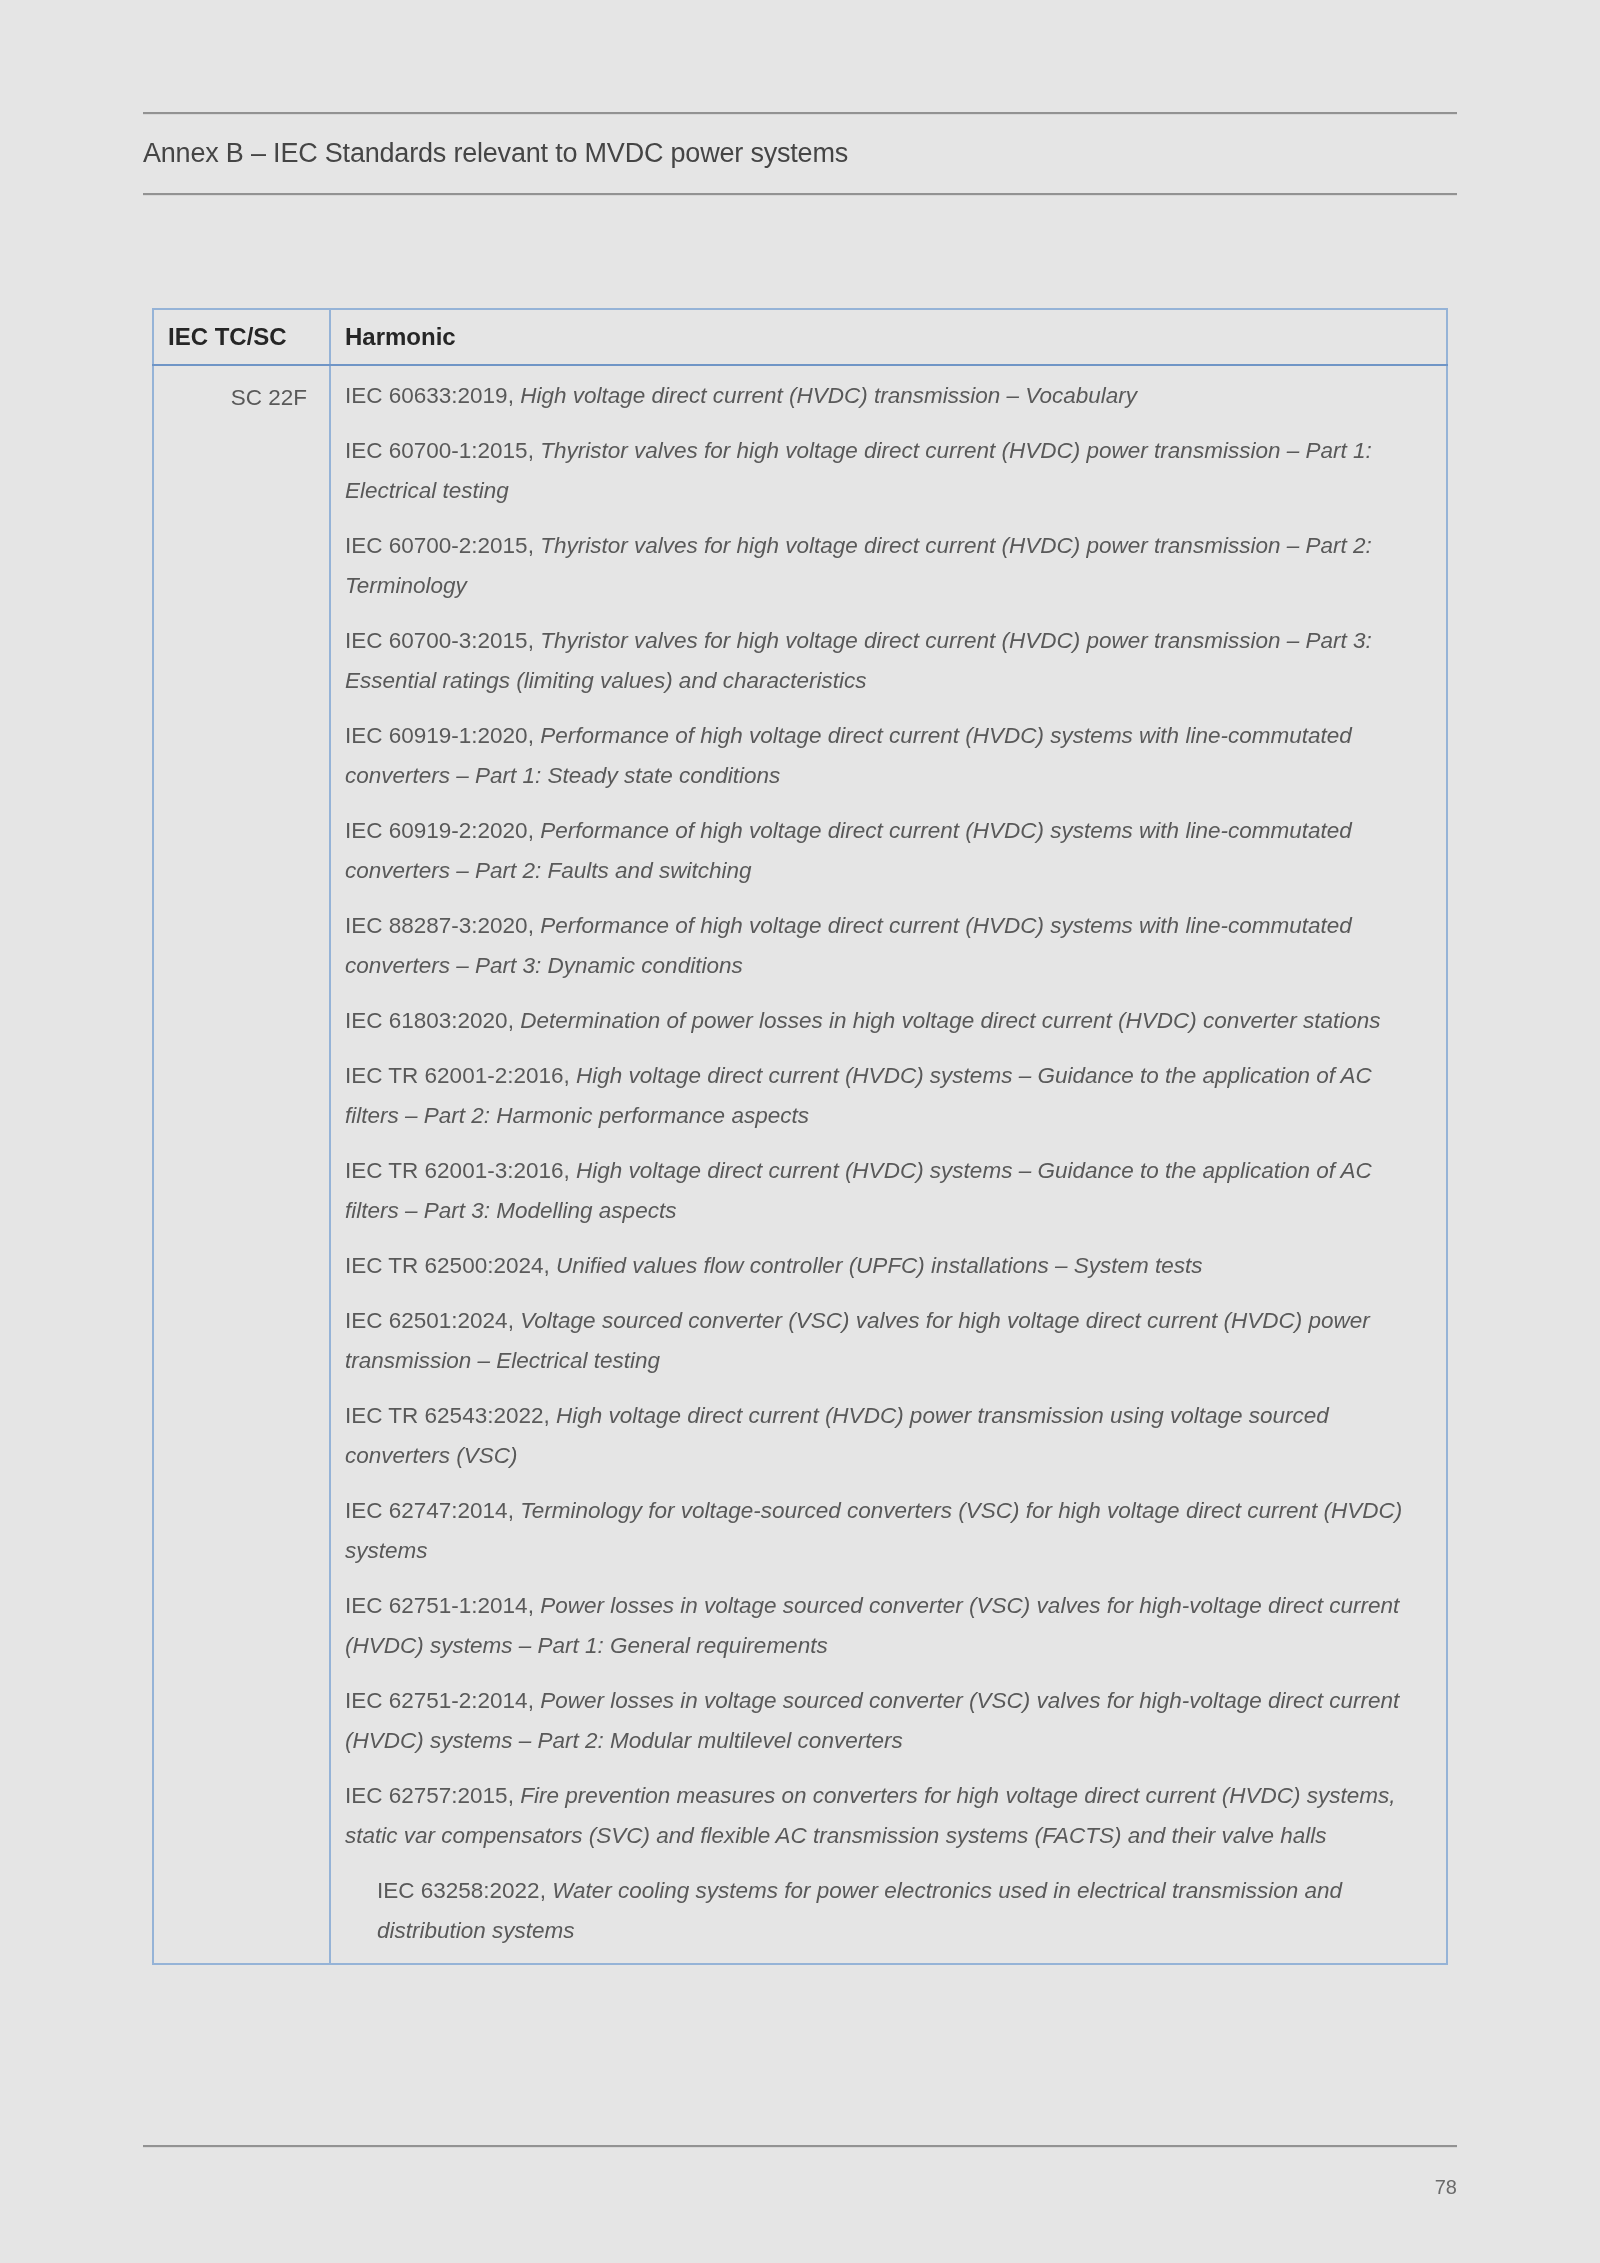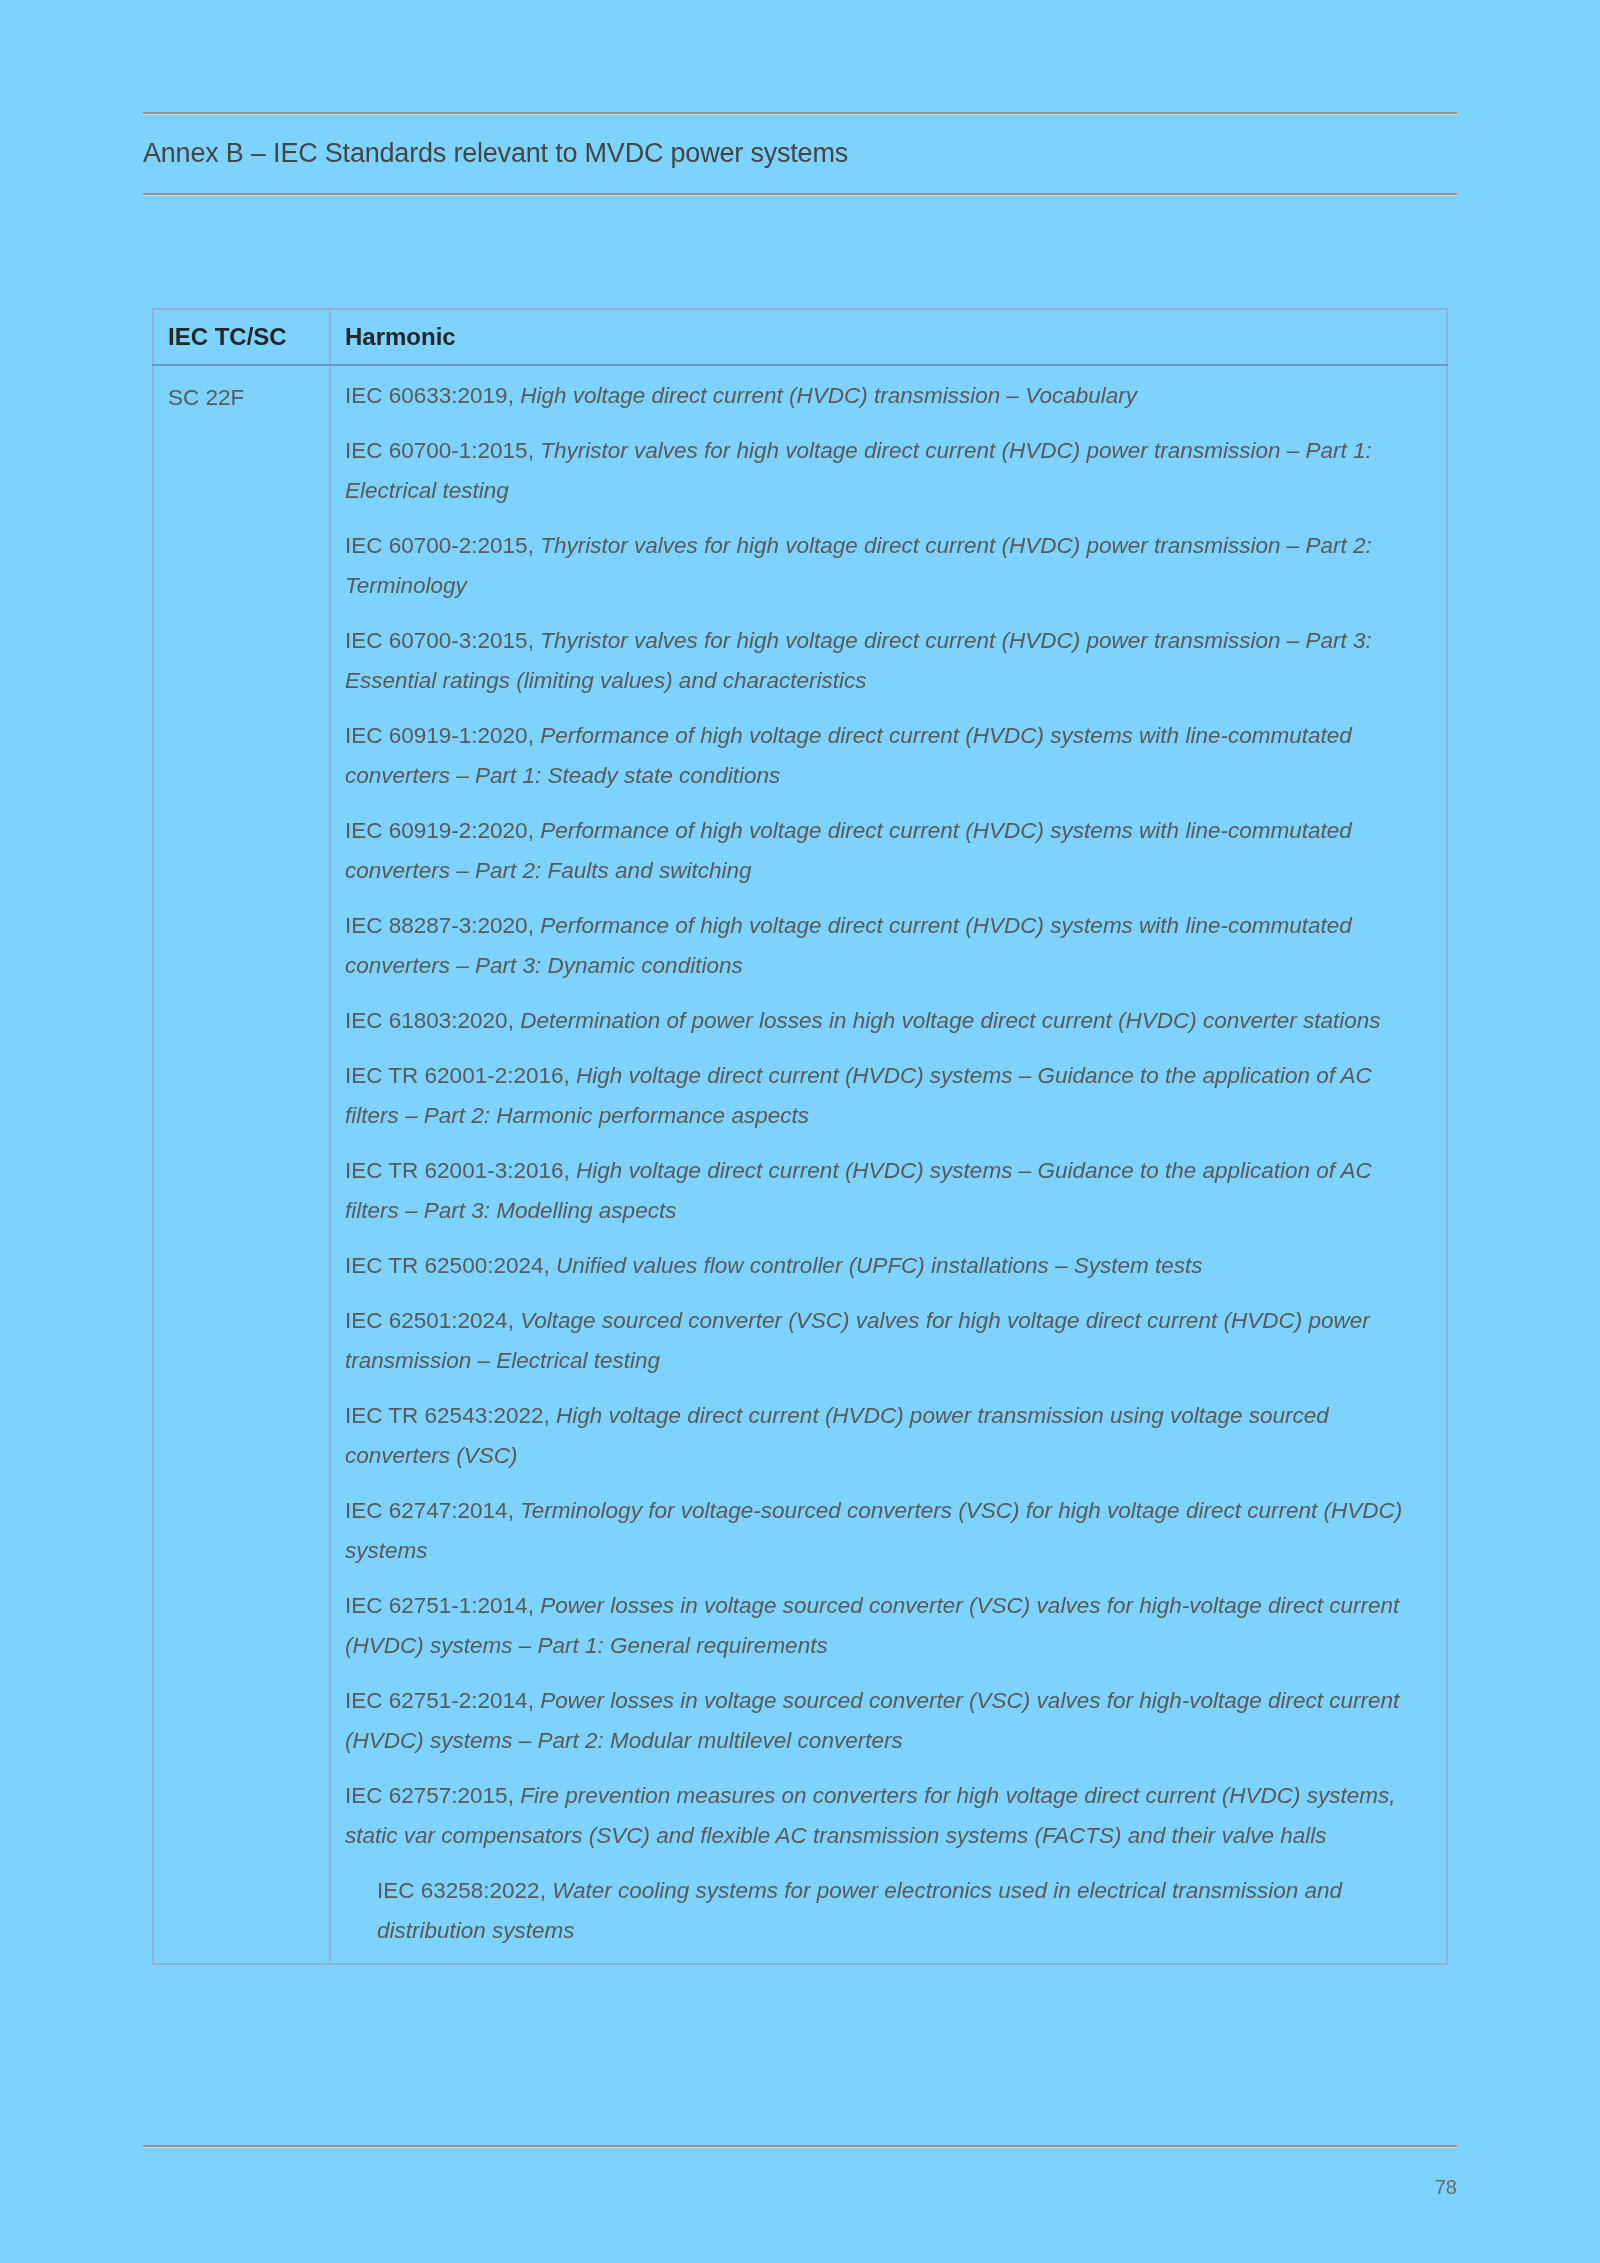--- a/index.html
+++ b/index.html
@@ -16,21 +16,21 @@
   html,body{background:#ffffff;}
   body{
     width:1600px;height:2263px;
     font-family:"Liberation Sans","DejaVu Sans",sans-serif;
     position:relative;
     overflow:hidden;
   }
   .page{
     position:relative;
     width:1600px;height:2263px;
-    background:#7dd3fc;
+    background:#e5e5e5;
   }
   .content{
     position:absolute;
     left:143px;
     width:1314px;
     top:0;
   }
   .rule{
     height:3px;
     background:var(--rule-color);
@@ -69,20 +69,21 @@
   }
   td{
     vertical-align:top;
     font-size:22.5px;
     color:var(--body-text);
     padding:10px 22px 12px 14px;
   }
   td.tcsc-cell{
     line-height:40px;
     padding-top:12px;
+    text-align:right;
   }
   .standard-entry{
     line-height:40px;
     margin-bottom:15px;
   }
   .standard-entry:last-child{margin-bottom:0;margin-left:32px;}
   .std-code{font-style:normal;text-align:center;}
   .std-title{font-style:italic;}
   .footer{
     position:absolute;

